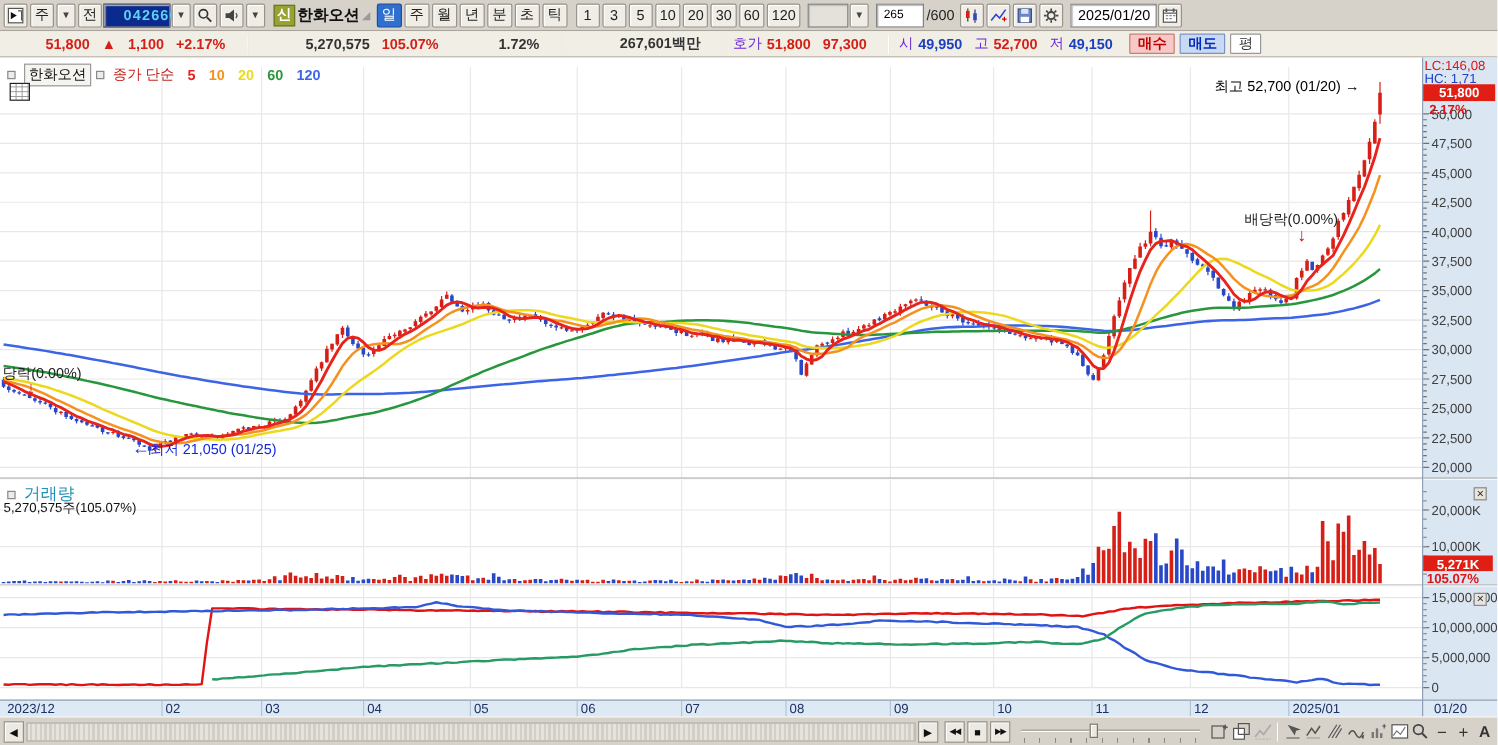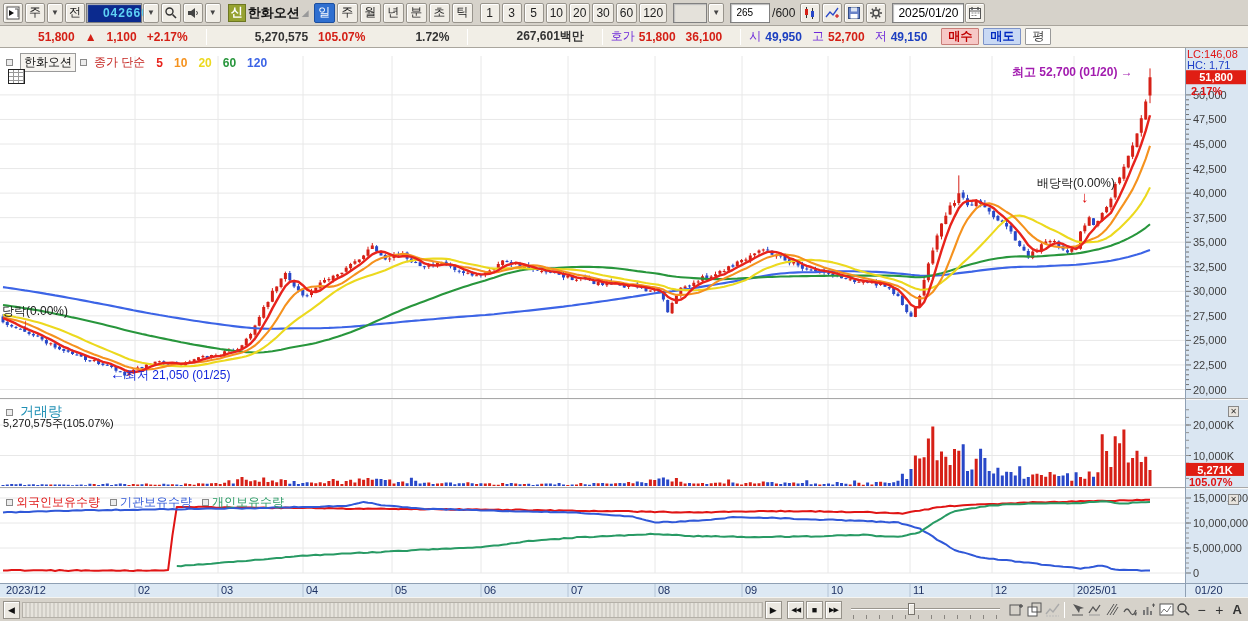--- a/index.html
+++ b/index.html
@@ -174,21 +174,21 @@
     <span class="num red">+2.17%</span>
     <span class="ib-sep"></span>
     <span class="num dark">5,270,575</span>
     <span class="num red">105.07%</span>
     <span class="num dark">1.72%</span>
     <span class="ib-sep"></span>
     <span class="num dark">267,601백만</span>
     <span class="ib-sep"></span>
     <span class="lbl">호가</span>
     <span class="num red">51,800</span>
-    <span class="num red">36,100</span>
+    <span class="num red">97,300</span>
     <span class="ib-sep"></span>
     <span class="lbl">시</span>
     <span class="num blue">49,950</span>
     <span class="lbl">고</span>
     <span class="num red">52,700</span>
     <span class="lbl">저</span>
     <span class="num blue">49,150</span>
     <span class="ib-btn buy-btn">매수</span>
     <span class="ib-btn sell-btn">매도</span>
     <span class="ib-btn avg-btn">평</span>
@@ -460,27 +460,22 @@
       <span class="ma-num" style="color: rgb(60, 100, 230);">120</span>
     </div>
     <div class="grid-icon"></div>
 
     <div class="ovl vol-legend">
       <span class="mkr"></span>
       <span style="color: rgb(32, 144, 180);">거래량</span>
     </div>
     <div class="ovl vol-detail">5,270,575주(105.07%)</div>
 
-    <div class="ovl hold-legend">
-      <span><span class="mkr"></span><span style="color: rgb(224, 20, 20);">외국인보유수량</span></span>
-      <span><span class="mkr"></span><span style="color: rgb(48, 88, 216);">기관보유수량</span></span>
-      <span><span class="mkr"></span><span style="color: rgb(40, 154, 100);">개인보유수량</span></span>
-    </div>
-
-    <div class="ovl ann" style="top:16px;left:1012px;color:#a21caf;font-weight:bold">
+
+    <div class="ovl ann" style="top:16px;left:1012px;color:#000000;font-weight:normal">
       <span>최고 52,700 (01/20)</span> <span>→</span>
     </div>
     <div class="ovl ann" style="top:127px;left:1037px;color:#222">배당락(0.00%)</div>
     <div class="ovl arrow-v" style="top:141px;left:1081px;color:#e01414">↓</div>
     <div class="ovl ann" style="top:255px;left:2px;color:#222">당락(0.00%)</div>
     <div class="ovl arrow-v" style="top:268px;left:22px;color:#e01414">↓</div>
     <div class="ovl ann" style="top:318px;left:110px;color:#1428dc">
       <span class="arrow-v">←</span><span>최저 21,050 (01/25)</span>
     </div>
 

